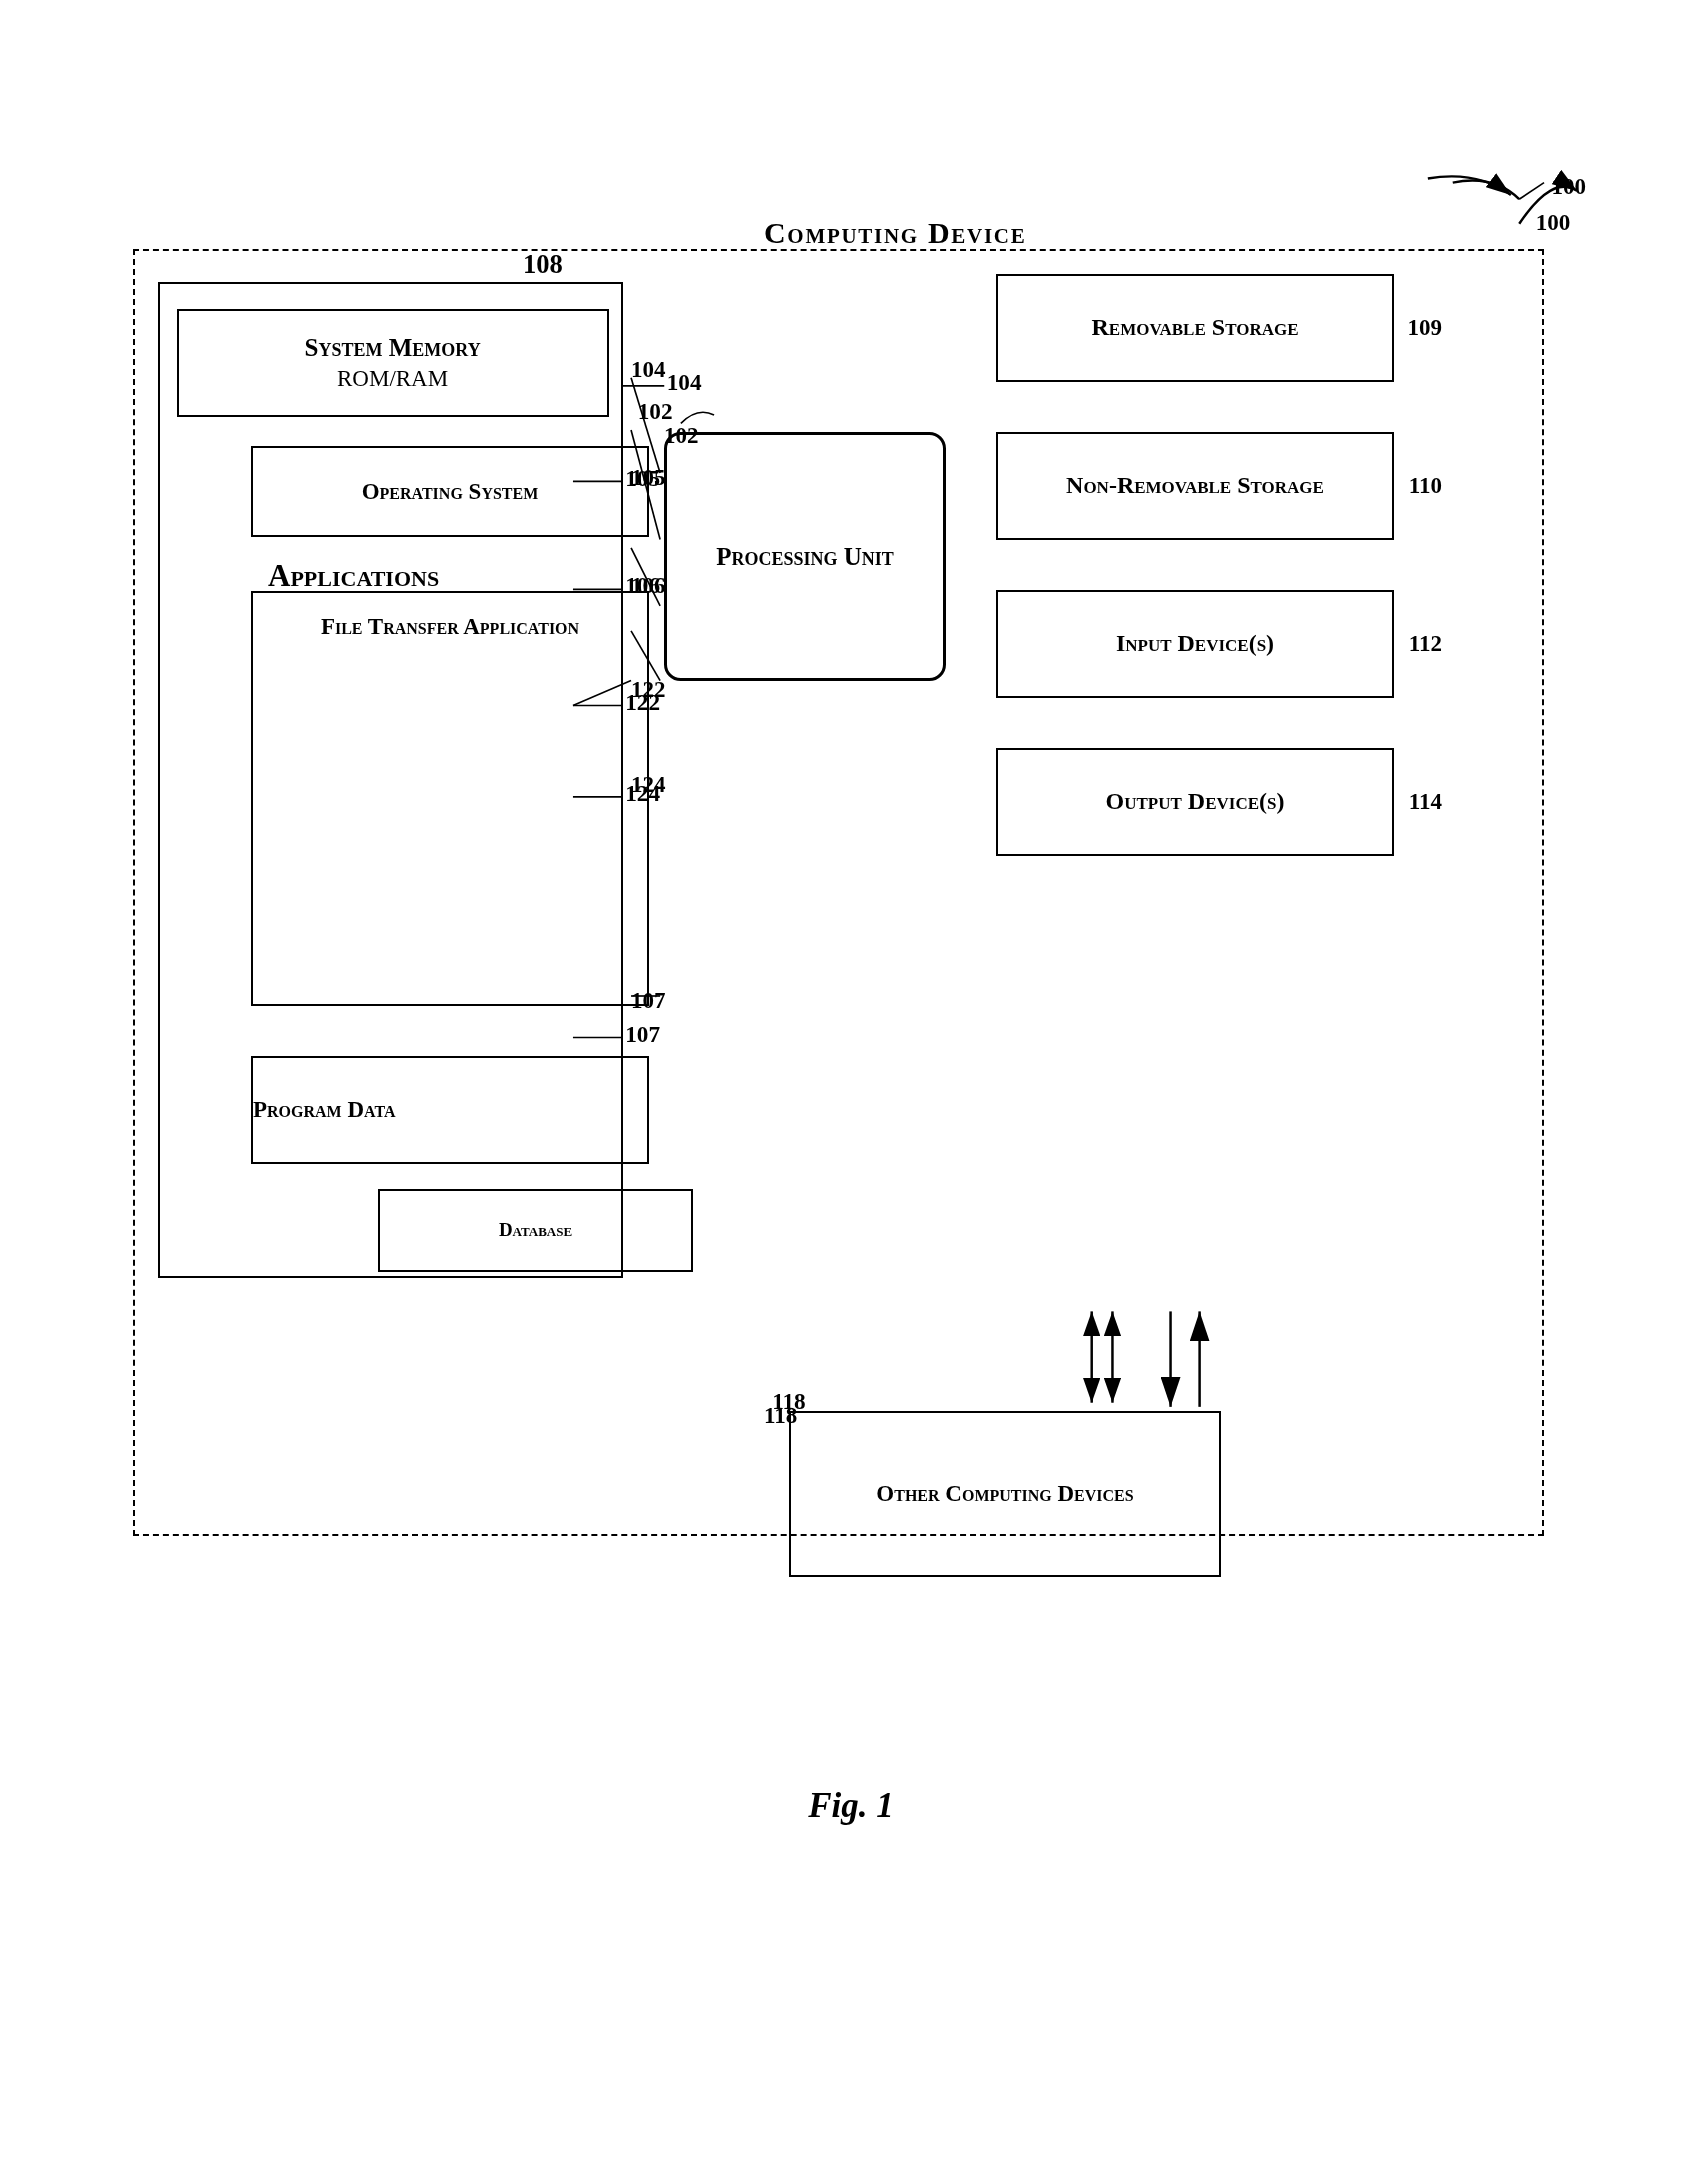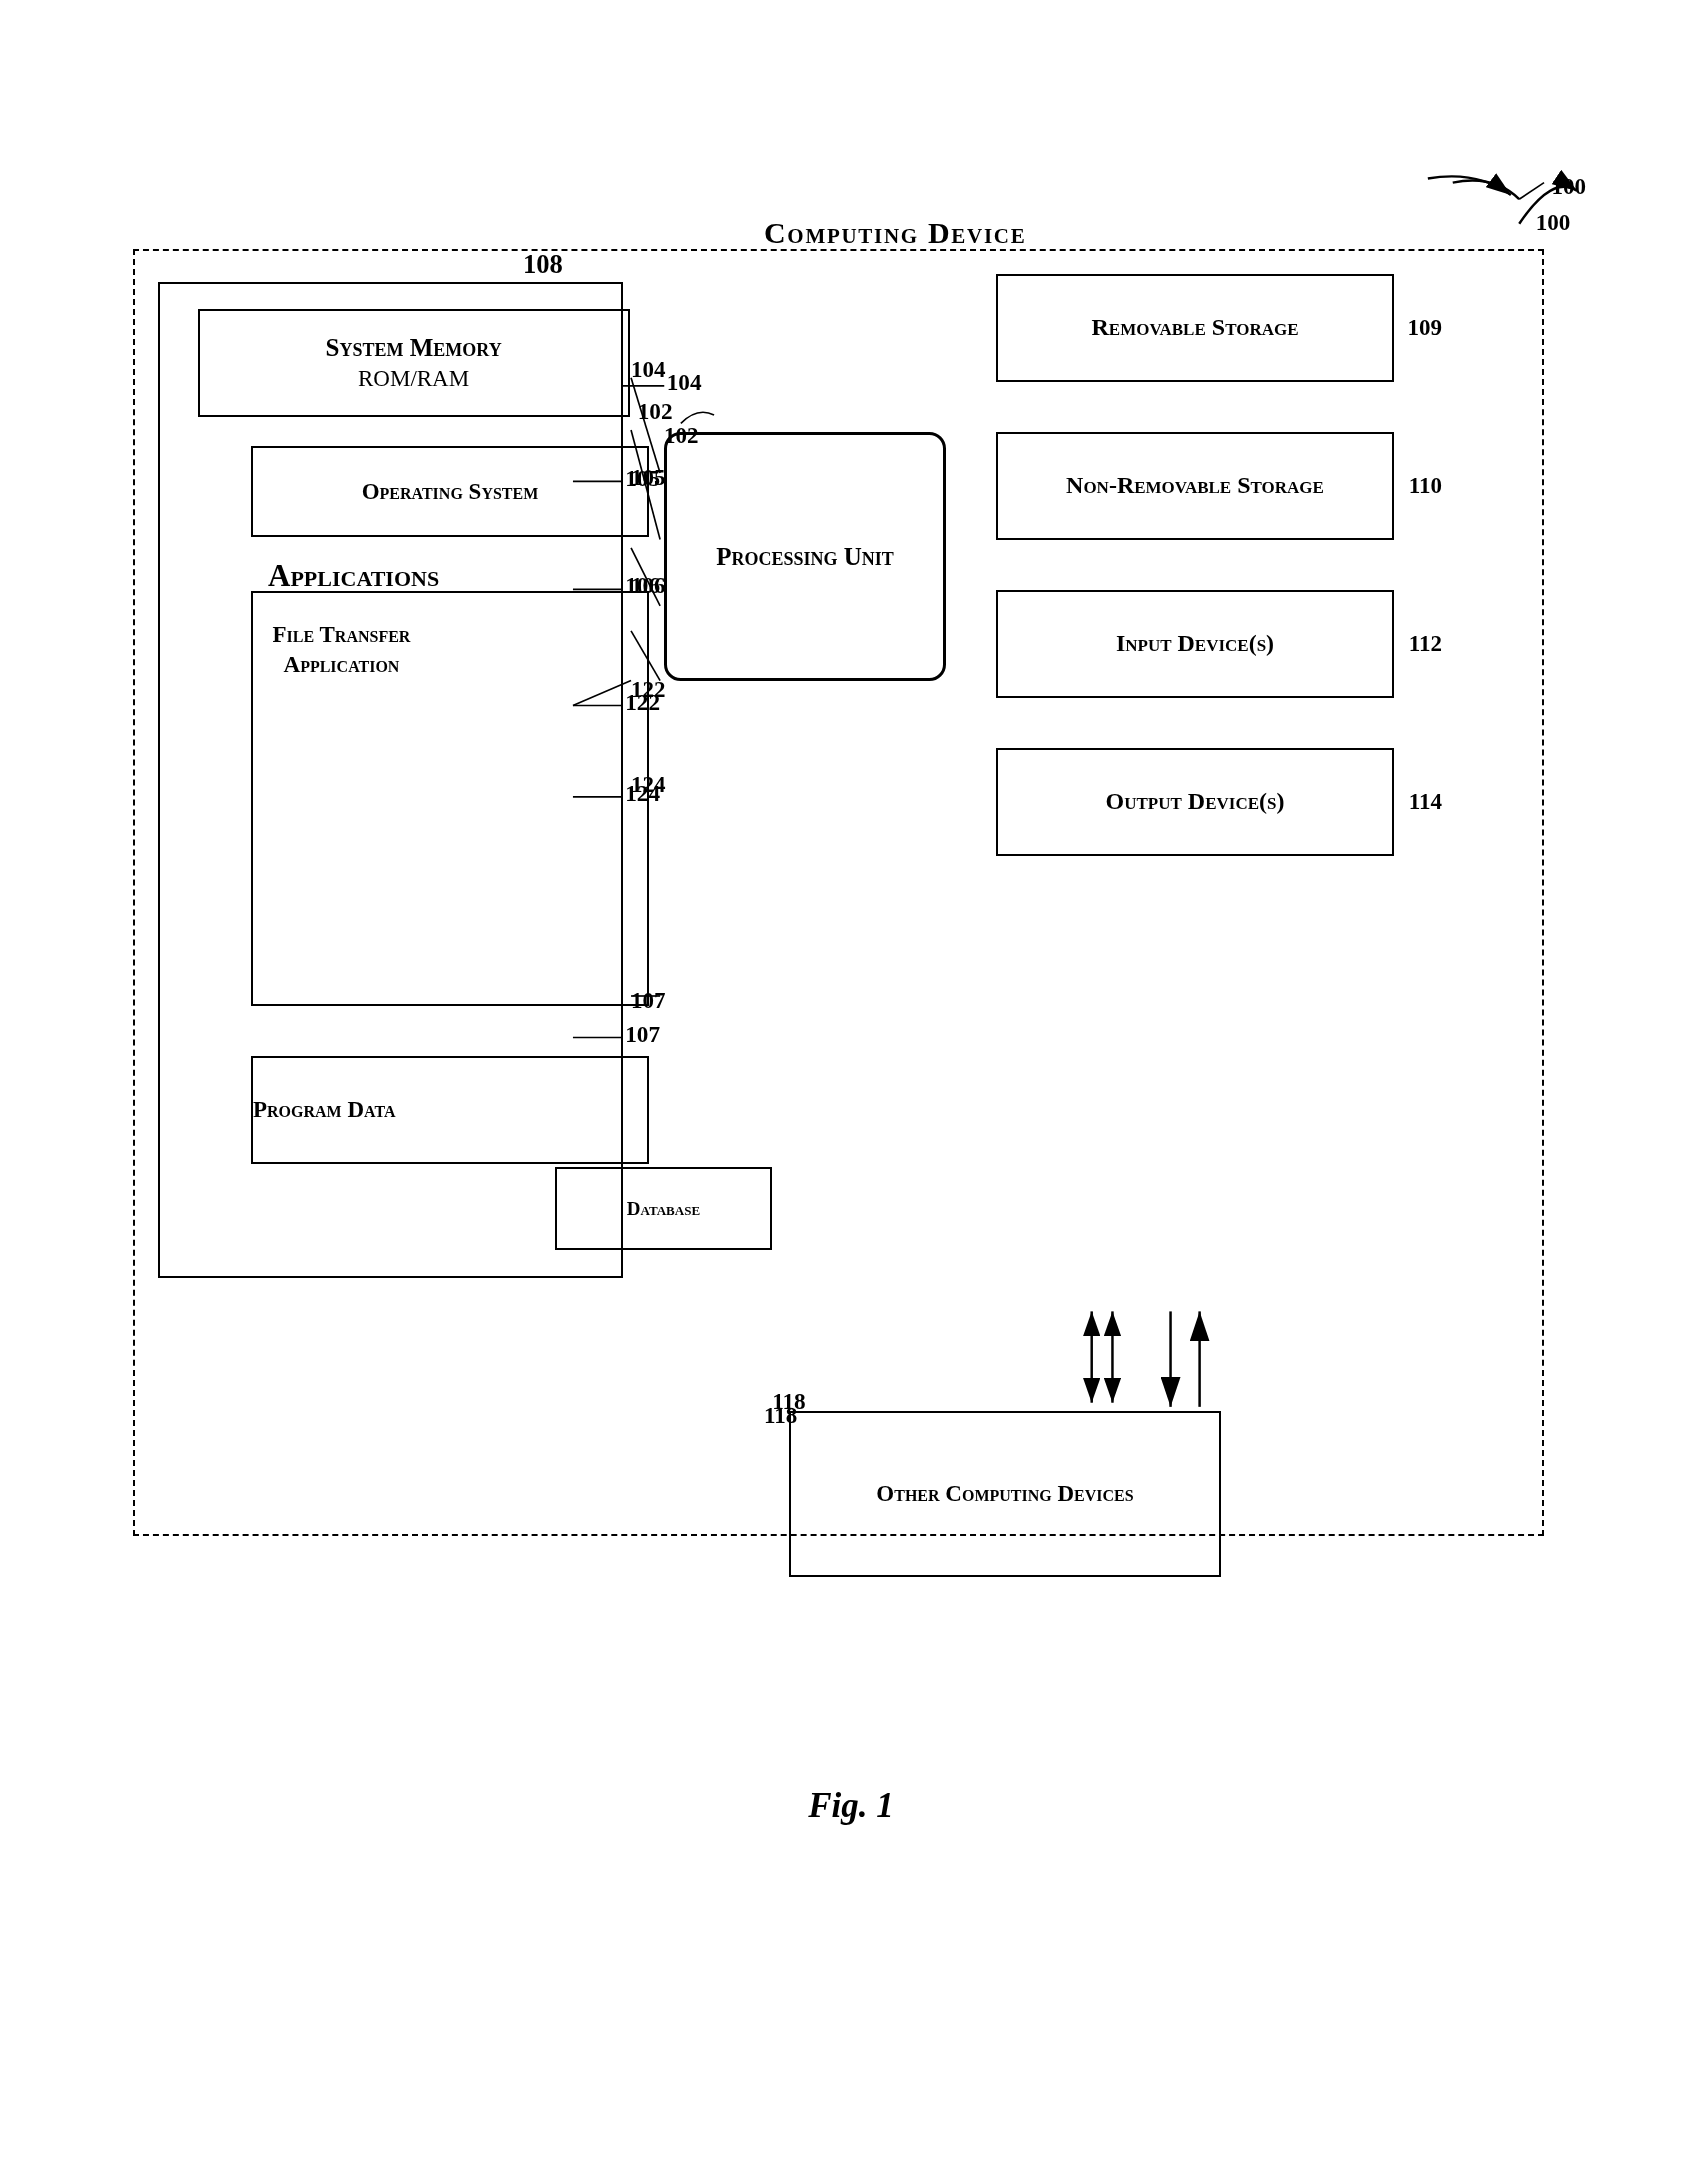--- a/index.html
+++ b/index.html
@@ -64,21 +64,20 @@
       position: absolute;
       top: 25px;
       left: 16.6px;
       width: 432px;
       height: 108px;
       border: 2.5px solid #000;
       display: flex;
       flex-direction: column;
       align-items: center;
       justify-content: center;
-      margin-left: 21px;
     }
 
     .system-memory-title {
       font-size: 25px;
       font-variant: small-caps;
       font-weight: bold;
       text-align: center;
     }
 
     .rom-ram-label {
@@ -120,23 +119,23 @@
 
     
     .file-transfer-box {
       position: absolute;
       top: 307px;
       left: 91px;
       width: 398px;
       height: 415px;
       border: 2.5px solid #000;
       display: flex;
-      flex-direction: row;
+      flex-direction: column;
       justify-content: flex-start;
-      padding-top: 27px;
+      padding-top: 19px;
     }
 
     .file-transfer-label {
       font-size: 23px;
       font-variant: small-caps;
       font-weight: bold;
       text-align: center;
       line-height: 1.3;
     }
 

